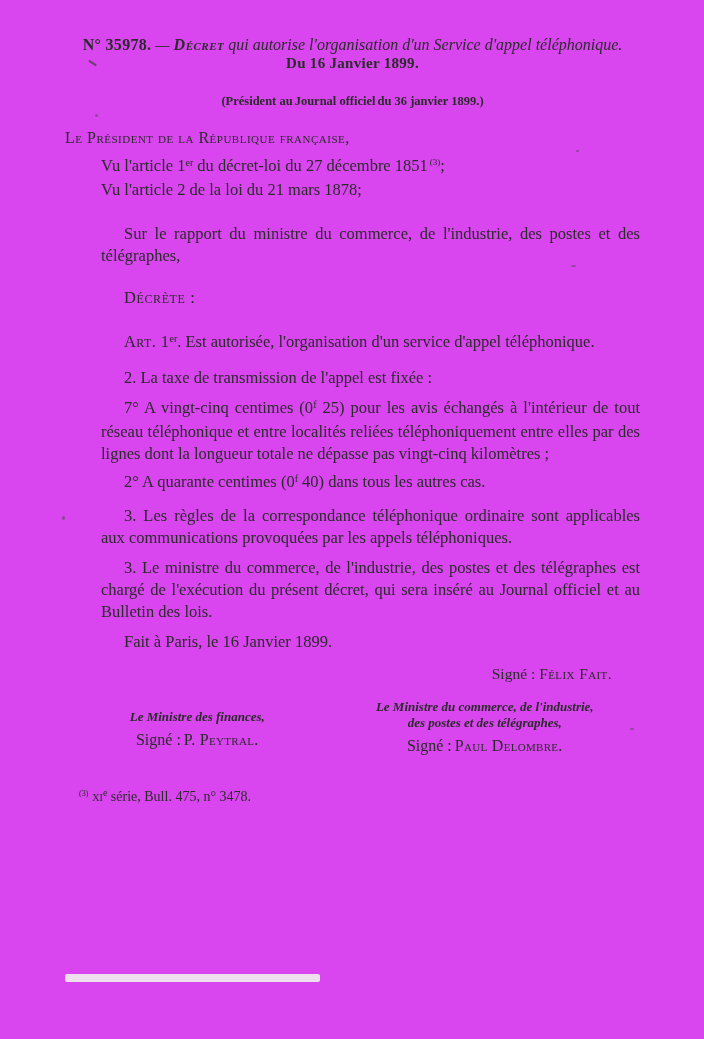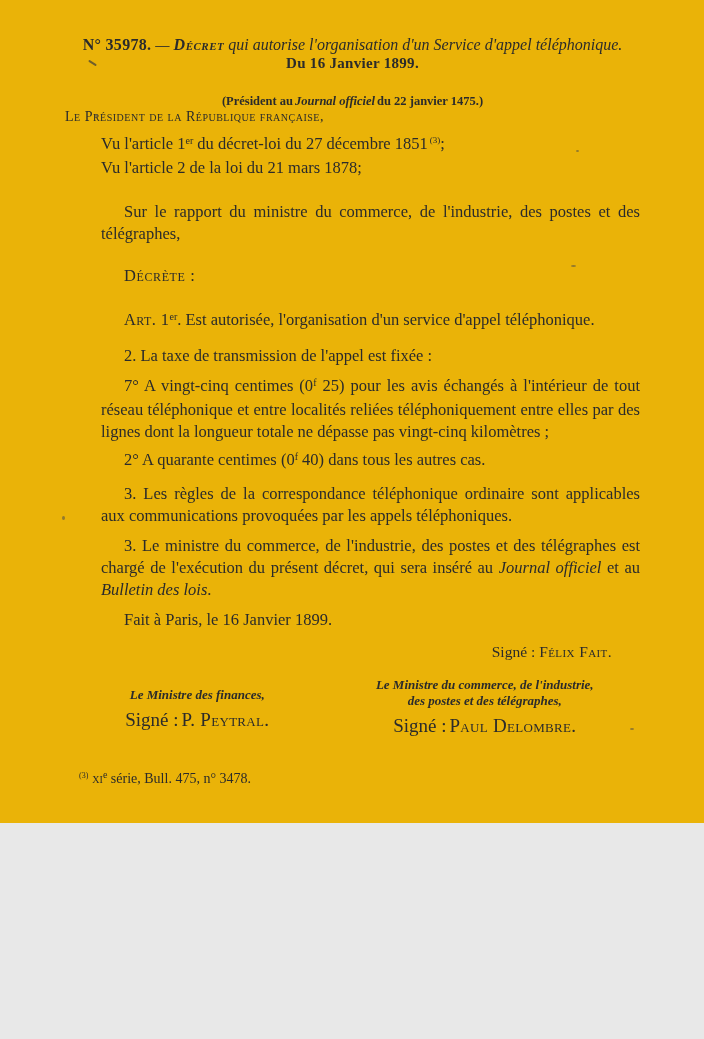--- a/index.html
+++ b/index.html
@@ -1,46 +1,46 @@
 <!DOCTYPE html>
 <html><head>
 <meta charset="utf-8">
 <style>
   html,body{margin:0;padding:0;background:#e8e8e8;}
   .page{
     position:relative;
-    width:704px;height:823px;
+    width:704px;height:1039px;
     margin:0 auto;
-    background:#eab308;
+    background:#d946ef;
     color:#2b2b2b;
     font-family:"Liberation Serif","DejaVu Serif",serif;
     overflow:hidden;
     box-sizing:border-box;
     padding:34px 64px 0 65px;
   }
   .center{text-align:center;}
   .justify{text-align:justify;}
   p{margin:0;}
   sup.fn{font-size:9px;vertical-align:baseline;position:relative;top:-6px;}
   sup.ord{font-size:10px;vertical-align:baseline;position:relative;top:-5px;}
-  .it{font-style:italic;}
+  .it{}
 
   .doc-title{
     font-size:16px;line-height:21px;font-style:italic;
     width:560px;margin:0 auto;text-align:center;
   }
   .doc-title .t-num{font-style:normal;font-weight:700;letter-spacing:.3px;}
   .doc-title .t-decree{font-variant:small-caps;font-weight:600;letter-spacing:.5px;}
 
   .date-line{font-size:15px;font-weight:700;letter-spacing:.3px;}
   .prom-line{margin-top:22px;font-size:12.5px;font-weight:700;}
   .prom-line .it{margin:0 2px;}
 
   .salutation{
-    font-size:14px;letter-spacing:.5px;
+    margin-top:20px;font-size:16px;letter-spacing:.5px;
     font-variant:small-caps;
   }
   .body-text{font-size:16.5px;line-height:22px;margin-left:36px;}
   .vu{margin-top:8px;}
   .vu + .vu{margin-top:0;}
   .para{text-indent:23px;}
   .rapport{margin-top:22px;}
   .decrete{margin-top:20px;font-variant:small-caps;letter-spacing:.6px;}
   .art1{margin-top:22px;}
   .art1 .art-label{font-variant:small-caps;letter-spacing:.4px;}
@@ -61,21 +61,21 @@
   .sig-president .name{font-variant:small-caps;letter-spacing:.4px;margin-left:4px;}
 
   .ministers{
     margin-top:16px;
     display:flex;flex-direction:row;
   }
   .min-col{text-align:center;}
   .min-left{width:46%;padding-top:10px;}
   .min-right{width:54%;}
   .min-title{font-style:italic;font-size:13px;line-height:16px;font-weight:600;}
-  .min-sig{font-size:19px;margin-top:6px;font-family:Liberation Serif, serif;}
+  .min-sig{font-size:16px;margin-top:6px;font-family:Liberation Serif, serif;}
   .min-sig .name{font-variant:small-caps;letter-spacing:.3px;margin-left:3px;}
 
   .footnote{
     margin-top:34px;
     font-size:14px;
     text-indent:14px;
   }
   .footnote .series{font-variant:small-caps;}
   .footnote sup.fn{font-size:8px;top:-5px;margin-right:4px;}
 
@@ -93,21 +93,21 @@
   <div class="artifact" style="left:576px;top:150px;width:3px;height:2px;"></div>
   <div class="artifact" style="left:571px;top:265px;width:5px;height:2px;"></div>
   <div class="artifact" style="left:62px;top:516px;width:3px;height:4px;"></div>
   <div class="artifact" style="left:630px;top:728px;width:4px;height:2px;"></div>
   <div class="smear" style="left:65px;top:974px;width:255px;height:8px;"></div>
 
   <p class="doc-title"><span class="t-num">N° 35978.</span><span> — </span><span class="t-decree">Décret</span><span> qui autorise l'organisation d'un Service d'appel téléphonique.</span></p>
 
   <p class="date-line center">Du 16 Janvier 1899.</p>
 
-  <p class="prom-line center"><span>(Président au</span><span class="it">Journal officiel</span><span>du 22 janvier 1475.)</span></p>
+  <p class="prom-line center"><span>(Président au</span><span class="it">Journal officiel</span><span>du 36 janvier 1899.)</span></p>
 
   <p class="salutation">Le Président de la République française,</p>
 
   <p class="body-text vu"><span>Vu l'article 1</span><sup class="ord">er</sup><span> du décret-loi du 27 décembre 1851</span><sup class="fn" style="margin-left:2px;">(3)</sup><span>;</span></p>
 
   <p class="body-text vu">Vu l'article 2 de la loi du 21 mars 1878;</p>
 
   <p class="body-text justify para rapport">Sur le rapport du ministre du commerce, de l'industrie, des postes et des télégraphes,</p>
 
   <p class="body-text para decrete">Décrète :</p>

